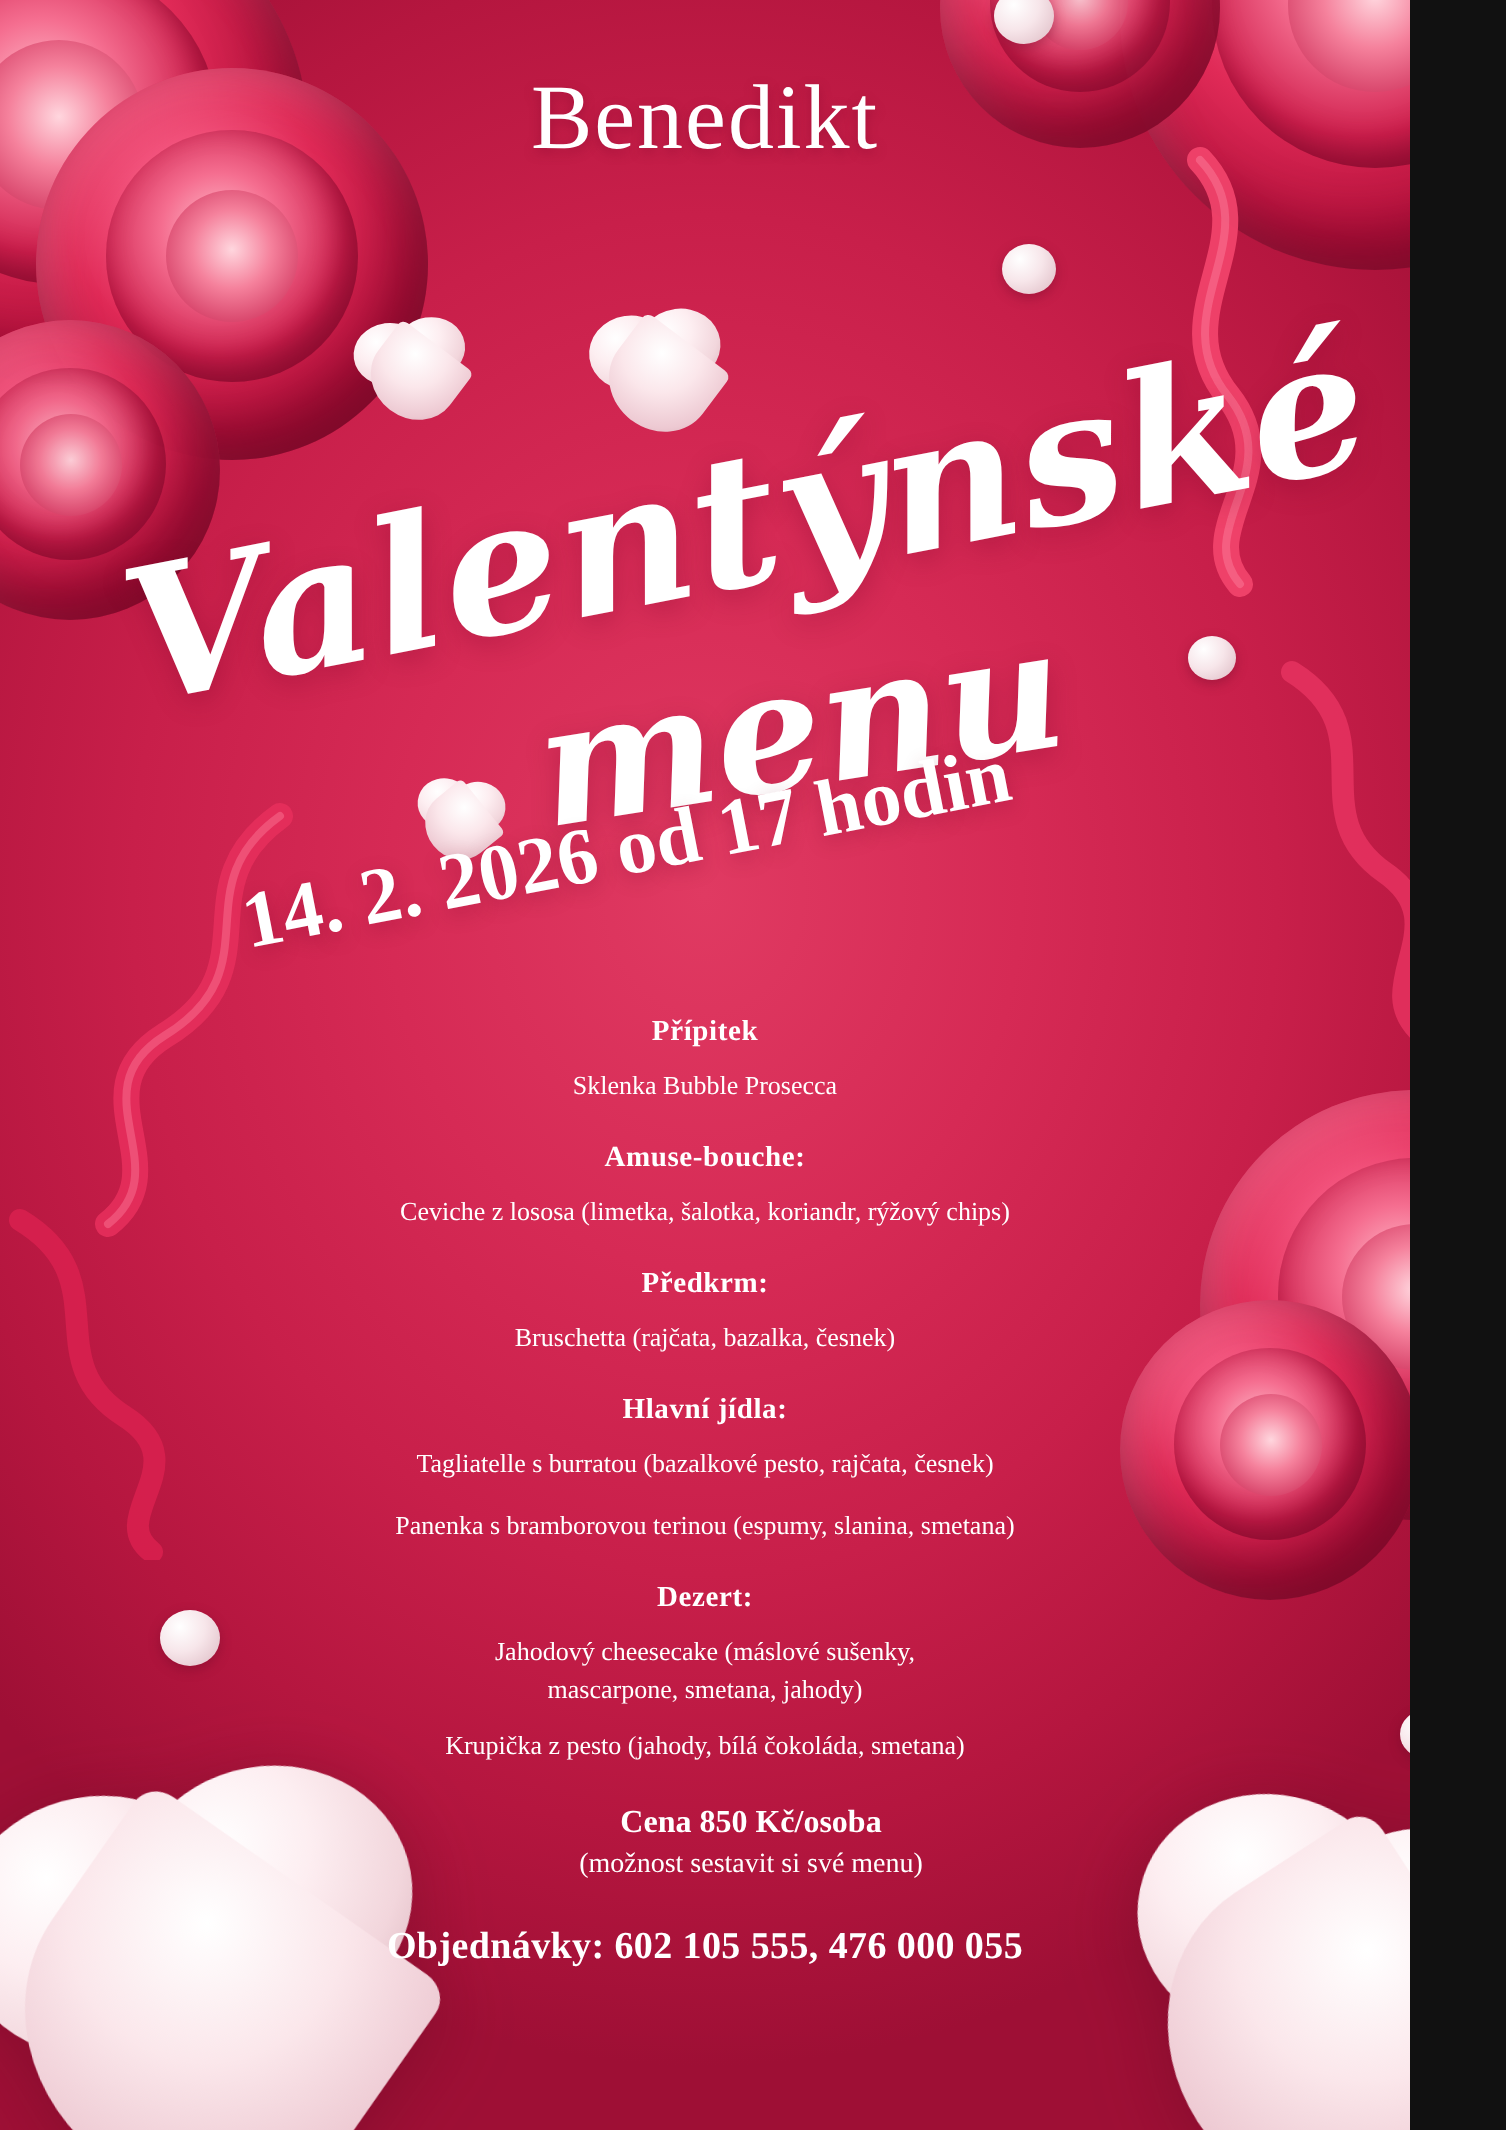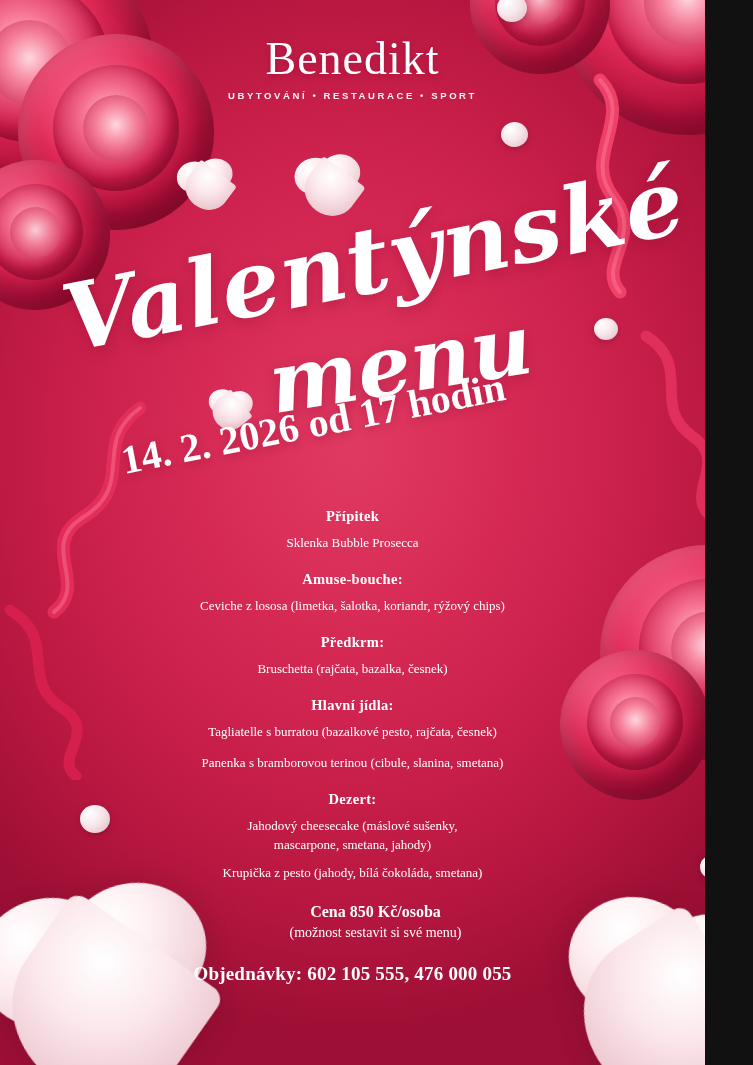--- a/index.html
+++ b/index.html
@@ -281,21 +281,20 @@
   </div>
 
   <div class="deco pearl pearl1"></div>
   <div class="deco pearl pearl2"></div>
   <div class="deco pearl pearl3"></div>
   <div class="deco pearl pearl4"></div>
   <div class="deco pearl pearl5"></div>
 
   <div class="brand">
     <div class="brand-name">Benedikt</div>
-    <div class="brand-sub">UBYTOVÁNÍ • RESTAURACE • SPORT</div>
   </div>
 
   <div class="title-wrap">
     <div class="script1">Valentýnské</div>
     <div class="script2">menu</div>
     <div class="date-line">14. 2. 2026 od 17 hodin</div>
   </div>
 
   <div class="menu">
     <div id="courses">
@@ -307,21 +306,21 @@
           <div class="course-title">Amuse-bouche:</div>
           <div class="course-item" style="white-space: pre-line;">Ceviche z lososa (limetka, šalotka, koriandr, rýžový chips)</div>
         </div>
         <div class="course ">
           <div class="course-title">Předkrm:</div>
           <div class="course-item" style="white-space: pre-line;">Bruschetta (rajčata, bazalka, česnek)</div>
         </div>
         <div class="course mains">
           <div class="course-title">Hlavní jídla:</div>
           <div class="course-item" style="white-space: pre-line;">Tagliatelle s burratou (bazalkové pesto, rajčata, česnek)</div>
-          <div class="course-item" style="white-space: pre-line;">Panenka s bramborovou terinou (cibule, slanina, smetana)</div>
+          <div class="course-item" style="white-space: pre-line;">Panenka s bramborovou terinou (espumy, slanina, smetana)</div>
         </div>
         <div class="course dessert">
           <div class="course-title">Dezert:</div>
           <div class="course-item" style="white-space: pre-line;">Jahodový cheesecake (máslové sušenky,
 mascarpone, smetana, jahody)</div>
           <div class="course-item" style="white-space: pre-line;">Krupička z pesto (jahody, bílá čokoláda, smetana)</div>
         </div>
       </div>
 
     <div class="price-block">

